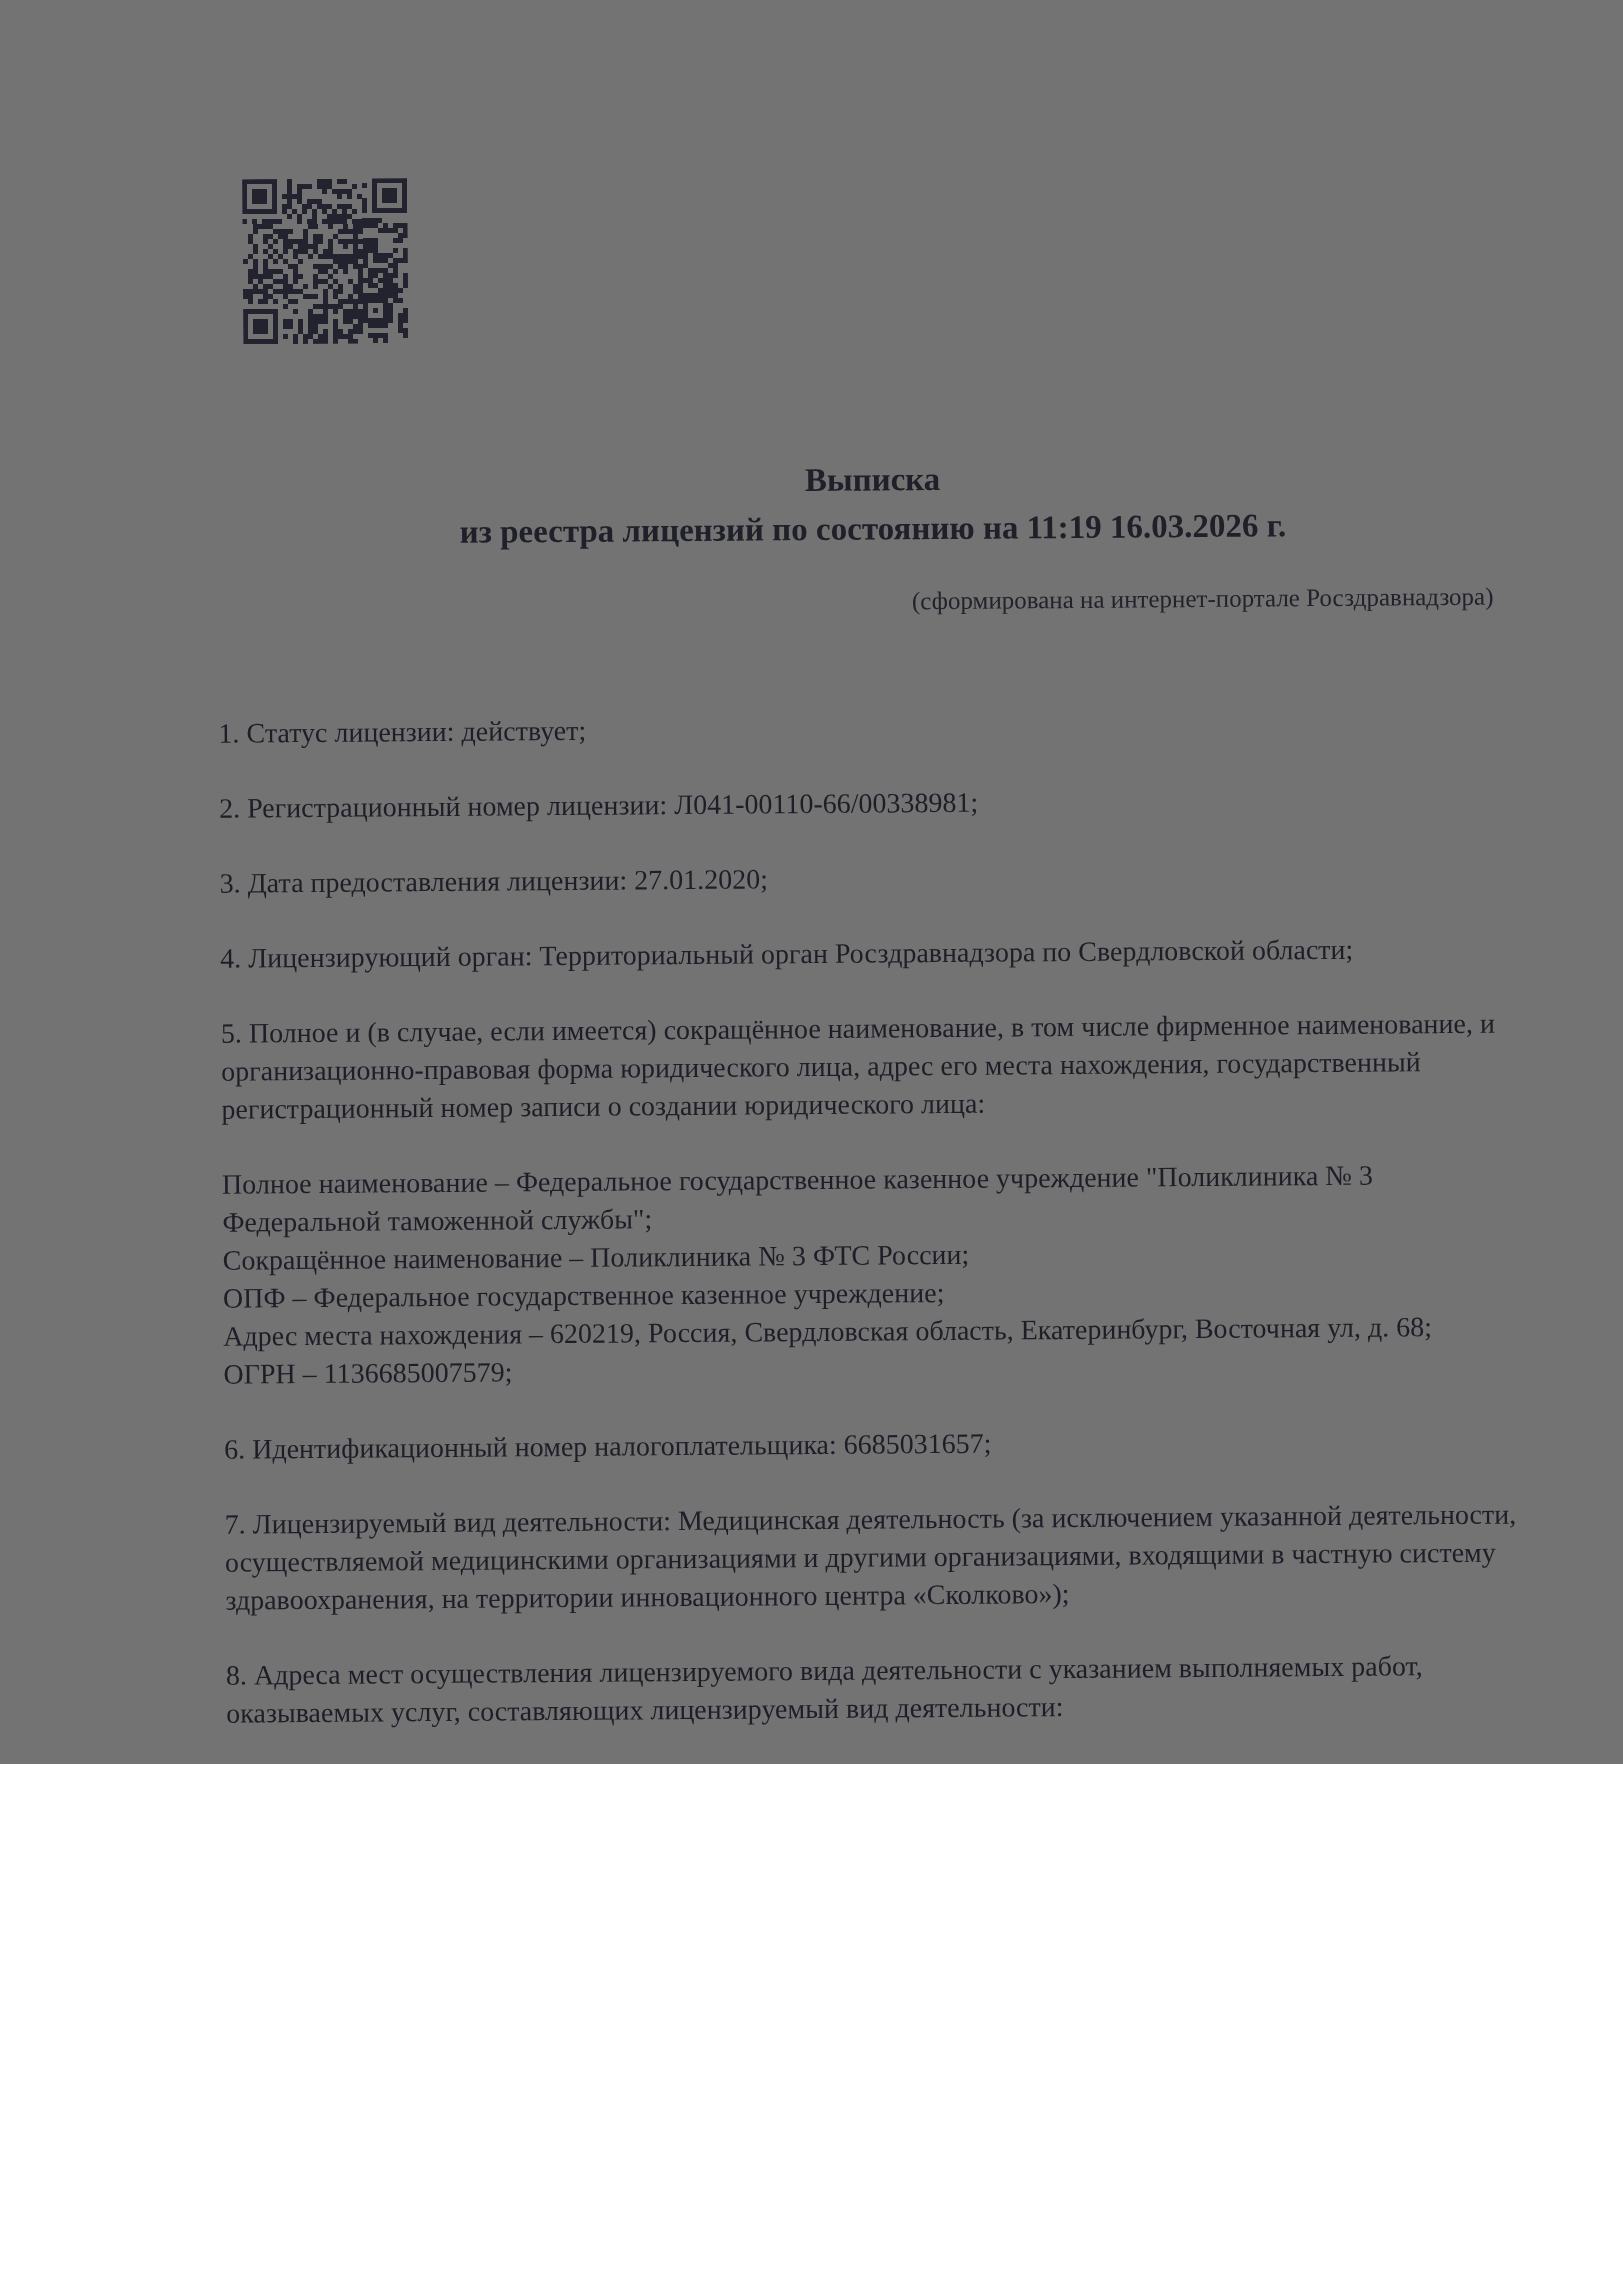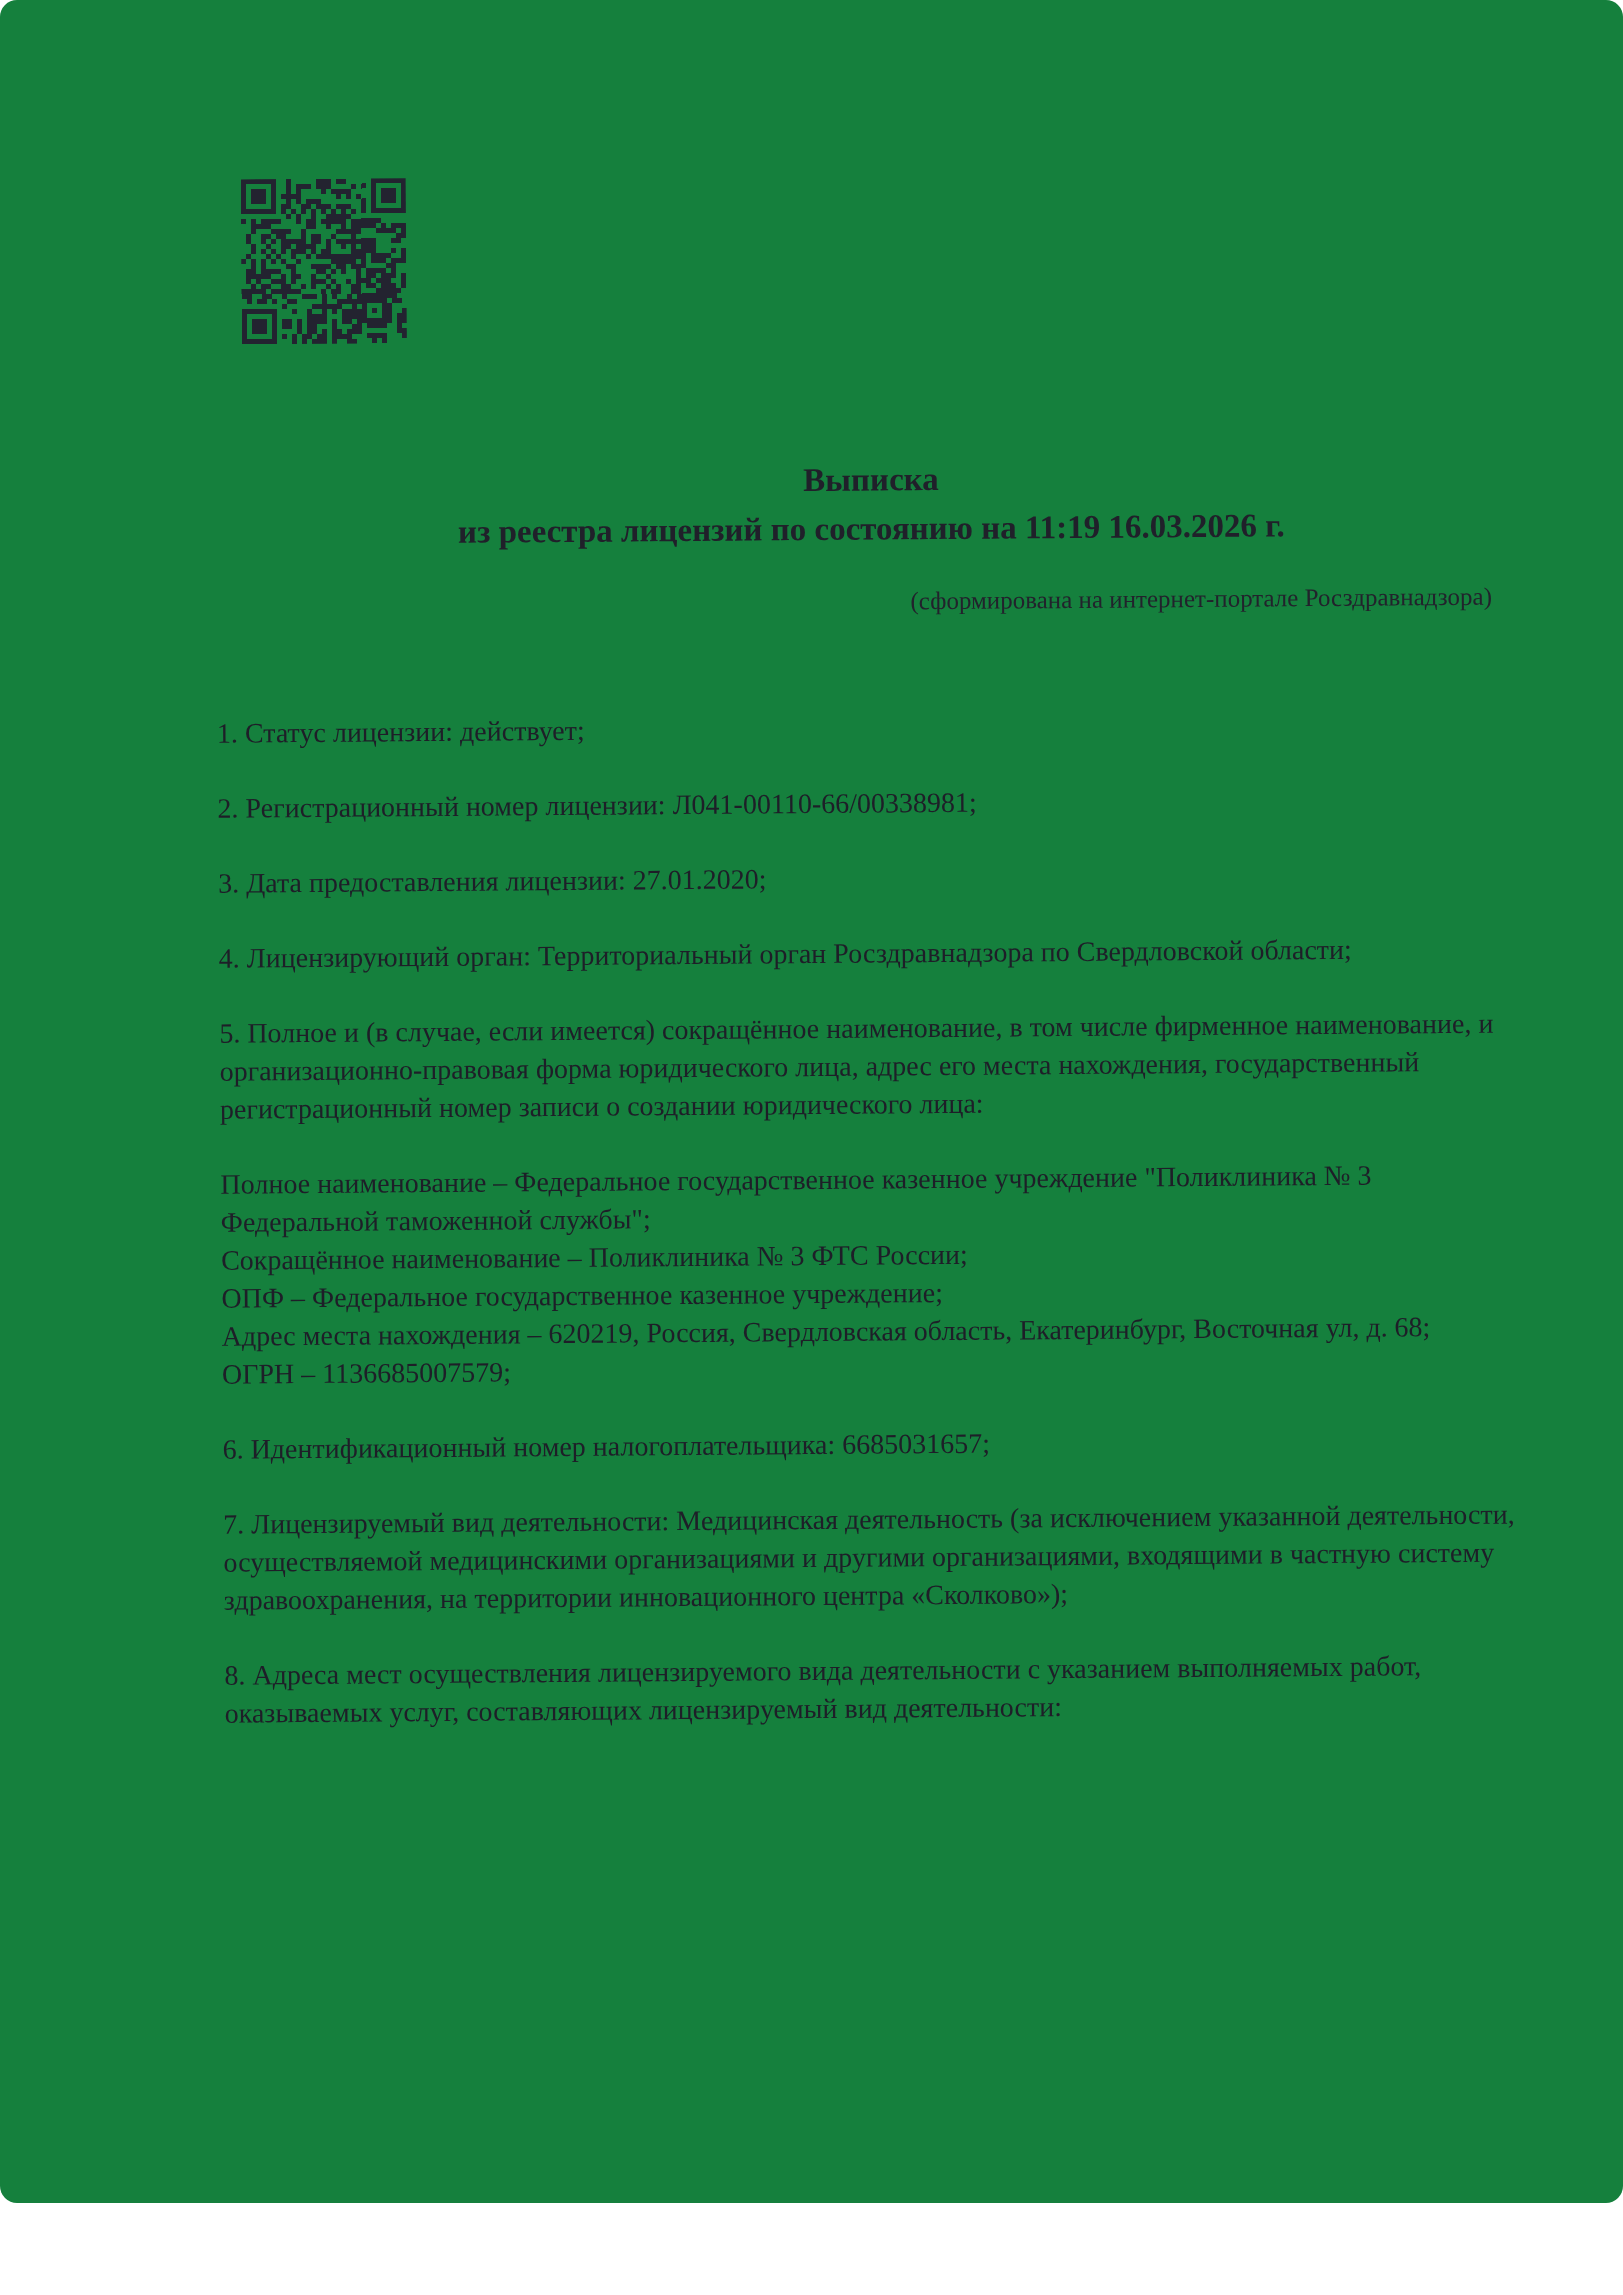--- a/index.html
+++ b/index.html
@@ -6,25 +6,24 @@
     margin: 0;
     padding: 0;
     width: 1623px;
     height: 2295px;
     background: #ffffff;
     overflow: hidden;
   }
   .sheet {
     position: relative;
     width: 1623px;
-    height: 2203px;
-    background: #15803d;
+    height: 1764px;
+    background: #737373;
     font-family: "Liberation Serif", "DejaVu Serif", serif;
     color: #1e1e28;
-    border-radius: 17px;
   }
   
   .skew {
     position: absolute;
     inset: 0;
     transform: rotate(-0.45deg);
     transform-origin: 50% 45%;
   }
   .qr {
     position: absolute;

